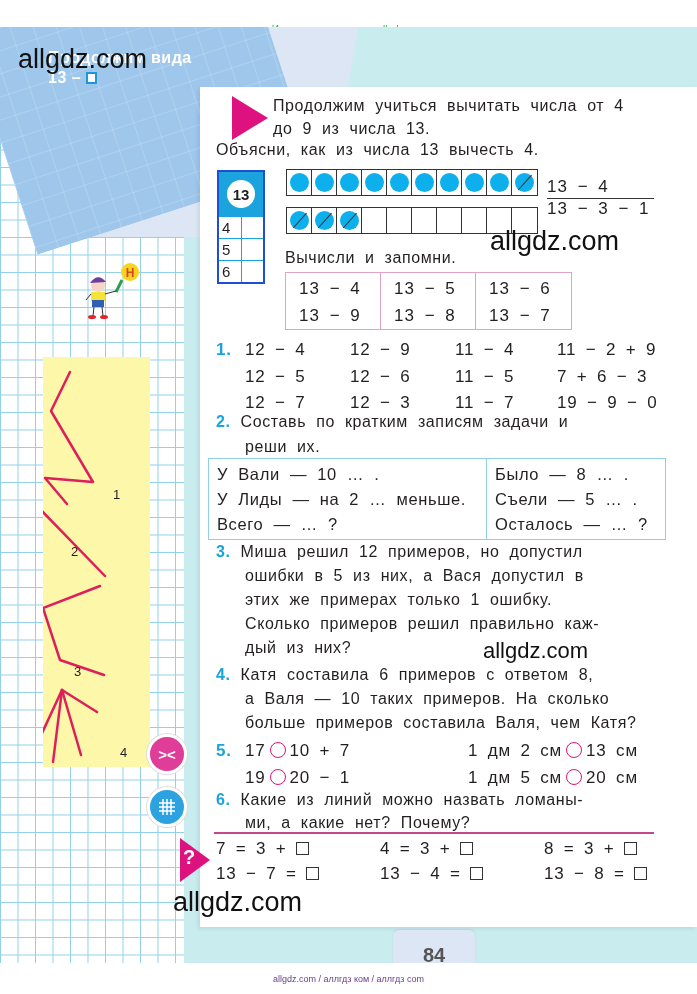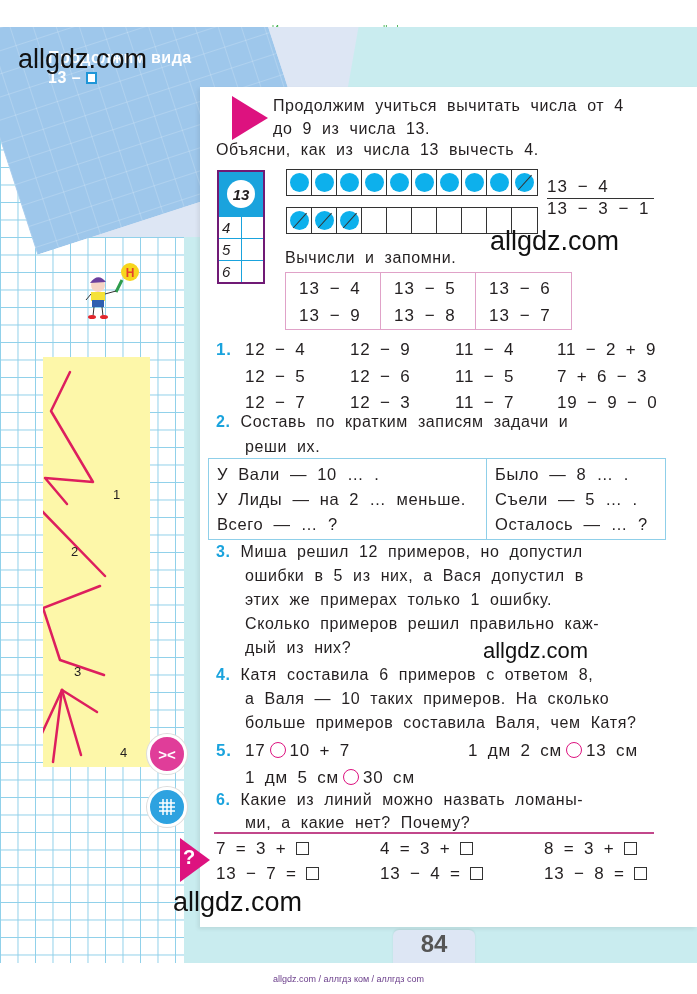--- a/index.html
+++ b/index.html
@@ -28,21 +28,21 @@
   .tab-title { position: absolute; left: 48px; top: 48px; color: #ffffff; font-weight: bold; font-size: 16px; line-height: 20px; letter-spacing: 0.5px; }
   .tab-title .box { display: inline-block; width: 11px; height: 12px; background: #fff; border: 2px solid #1f96d8; vertical-align: -1px; }
 
   .wm { position: absolute; font-family: "Liberation Sans", sans-serif; font-size: 27px; color: #111; }
 
   .tri { position: absolute; width: 0; height: 0; border-top: 22px solid transparent; border-bottom: 22px solid transparent; border-left: 36px solid #dd127f; }
 
   .txt { position: absolute; font-size: 16px; letter-spacing: 0.6px; word-spacing: 5px; line-height: 24px; color: #231f20; }
   .num { color: #1aa3dd; font-weight: bold; }
 
-  .card13 { position: absolute; left: 217px; top: 170px; width: 48px; height: 114px; border: 2px solid #701a75; background: #1aa3dd; font-style: italic; }
+  .card13 { position: absolute; left: 217px; top: 170px; width: 48px; height: 114px; border: 2px solid #1d4ed8; background: #1aa3dd; }
   .card13 .head { height: 44px; display: flex; align-items: center; justify-content: center; }
   .card13 .circ { width: 28px; height: 28px; border-radius: 50%; background: #fff; font-weight: bold; font-size: 15px; display:flex; align-items:center; justify-content:center; }
   .card13 .row { display: flex; height: 22px; }
   .card13 .row span { background: #fff; margin: 1px 1px 0 0; font-size: 15px; display: flex; align-items: center; padding-left: 3px; }
   .card13 .row span:first-child { width: 22px; }
   .card13 .row span:last-child { width: 21px; margin-right: 0; }
 
   .dots { position: absolute; display: flex; border: 1.5px solid #333; }
   .dots .cell { width: 25px; height: 25px; border-right: 1px solid #333; display: flex; align-items: center; justify-content: center; position: relative; }
   .dots .cell:last-child { border-right: none; }
@@ -76,21 +76,21 @@
   .eqs .r { display: flex; }
   .eqs .c { width: 164px; }
   .sq { display: inline-block; width: 13px; height: 13px; border: 1.3px solid #333; vertical-align: -1px; }
 
   .lines-panel { position: absolute; left: 43px; top: 357px; width: 107px; height: 410px; background: #fdf7a9; }
 
   .badge { position: absolute; width: 40px; height: 40px; border-radius: 50%; border: 3px solid #fff; box-shadow: 0 0 0 1px #ddd; display:flex; align-items:center; justify-content:center; color: #fff; font-weight: bold; }
   .q-tri { position: absolute; left: 180px; top: 838px; width:0; height:0; border-top: 22px solid transparent; border-bottom: 22px solid transparent; border-left: 30px solid #dd127f; }
   .q-mark { position: absolute; left: 183px; top: 846px; color: #fff; font-weight: bold; font-size: 20px; }
 
-  .pg-tab { position: absolute; left: 393px; top: 903px; width: 82px; height: 60px; background: #dde6f4; border-radius: 6px 6px 0 0; box-shadow: 0 -1px 2px rgba(0,0,0,0.08); text-align: center; font-weight: bold; font-size: 24px; color: #555; }
+  .pg-tab { position: absolute; left: 393px; top: 903px; width: 82px; height: 60px; background: #dde6f4; border-radius: 6px 6px 0 0; box-shadow: 0 -1px 2px rgba(0,0,0,0.08); text-align: center; font-weight: bold; font-size: 20px; color: #555; padding-top: 14px; }
 </style>
 </head>
 <body>
 
 <div class="top-note">Ищите нас по запросу allgdz.com</div>
 
 <div class="page">
   <div class="grid-strip"></div>
   <div class="grid-strip-edge"></div>
   <div class="tab-back"></div>
@@ -249,21 +249,22 @@
 <div class="txt" style="left:245px; top:711px;">больше примеров составила Валя, чем Катя?</div>
 
 <div class="cmp">
   <div class="r">
     <span class="num" style="width:29px">5.</span>
     <span class="l"><span>17</span><span class="o"></span><span>10 + 7</span></span>
     <span><span>1 дм 2 см</span><span class="o"></span><span>13 см</span></span>
   </div>
   <div class="r">
     <span style="width:29px"></span>
-    <span><span>1 дм 5 см</span><span class="o"></span><span>30 см</span></span>
+    <span class="l"><span>19</span><span class="o"></span><span>20 − 1</span></span>
+    <span><span>1 дм 5 см</span><span class="o"></span><span>20 см</span></span>
   </div>
 </div>
 
 <div class="txt" style="left:216px; top:788px;"><span class="num">6.</span> <span>Какие из линий можно назвать ломаны-</span></div>
 <div class="txt" style="left:245px; top:811px;">ми, а какие нет? Почему?</div>
 
 <div class="divider"></div>
 <div class="eqs">
   <div class="r">
     <span class="c"><span>7 = 3 +</span> <span class="sq"></span></span>

